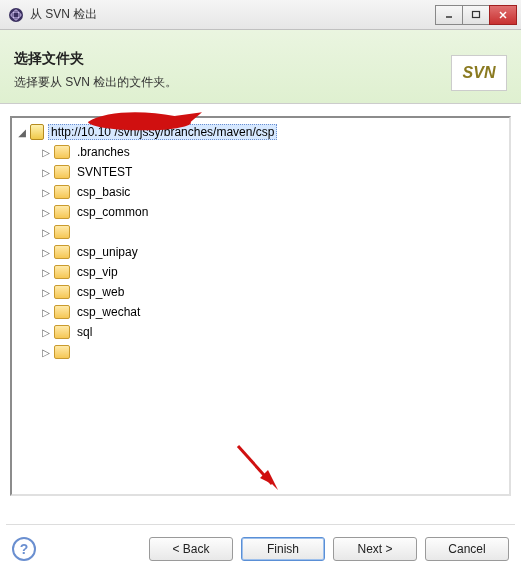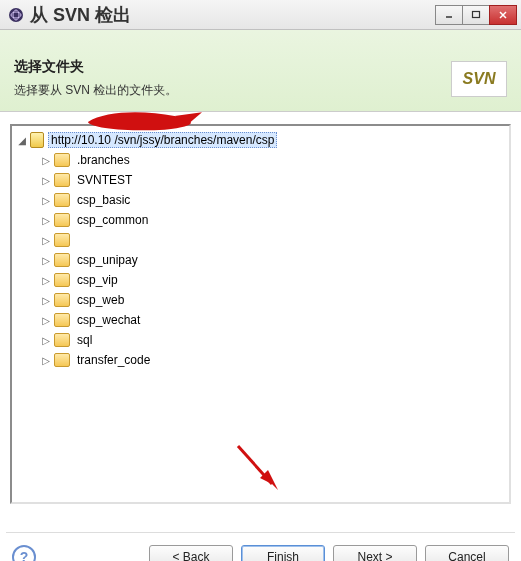--- a/index.html
+++ b/index.html
@@ -1,27 +1,27 @@
 <!DOCTYPE html>
 <html><head>
 <meta charset="utf-8">
 <style>
 * { box-sizing: border-box; margin: 0; padding: 0; }
 body { font-family: "Microsoft YaHei", "Segoe UI", Tahoma, sans-serif; font-size: 12px; background: #fff; width: 521px; height: 561px; overflow: hidden; }
 
 .titlebar { height: 30px; background: linear-gradient(#f5f5f5, #e6e6e6); border-bottom: 1px solid #c0c0c0; display: flex; align-items: center; padding: 0 0 0 8px; }
 .titlebar .eclipse-icon { width: 16px; height: 16px; margin-right: 6px; }
-.titlebar .title { flex: 1; color: #333; font-size: 18px; font-weight: bold; }
+.titlebar .title { flex: 1; color: #333; font-size: 12px; }
 .winbtns { display: flex; height: 20px; margin-right: 4px; }
 .winbtn { width: 28px; height: 20px; border: 1px solid #888; background: linear-gradient(#f7f7f7,#e2e2e2); margin-left: -1px; display: flex; align-items: center; justify-content: center; font-size: 11px; }
 .winbtn.min { border-radius: 0; }
 .winbtn.close { background: linear-gradient(#e07070,#c83030); color: #fff; border-color: #a02020; }
 .winbtn svg { display: block; }
 
-.header { background: linear-gradient(#eaf5e0, #dff0d0); padding: 28px 14px 12px 14px; display: flex; align-items: center; border-bottom: 1px solid #ccc; position: relative; }
+.header { background: linear-gradient(#eaf5e0, #dff0d0); padding: 20px 14px 12px 14px; display: flex; align-items: flex-end; border-bottom: 1px solid #ccc; position: relative; }
 .header .text h2 { font-size: 14px; font-weight: bold; color: #222; margin-bottom: 6px; }
 .header .text p { font-size: 12px; color: #333; }
 .header .svn-box { margin-left: auto; width: 56px; height: 36px; background: #fff; border: 1px solid #ccc; display: flex; align-items: center; justify-content: center; }
 .header .svn-box span { font-weight: bold; font-size: 16px; color: #8a7a20; font-style: italic; }
 
 .content { padding: 12px 10px 4px 10px; position: relative; height: 420px; }
 .tree-box { border: 2px inset #e0e0e0; background: #fff; height: 380px; overflow: auto; padding: 4px 4px; }
 .tree-row { display: flex; align-items: center; height: 20px; white-space: nowrap; }
 .tree-row .arrow { width: 12px; display: inline-flex; justify-content: center; color: #666; font-size: 10px; cursor: pointer; }
 .tree-row .folder { width: 16px; height: 14px; background: linear-gradient(#ffe9a8,#f5c755); border: 1px solid #c99a2e; border-radius: 2px; margin: 0 4px 0 2px; position: relative; }
@@ -138,21 +138,20 @@
           <span class="label">csp_wechat</span>
         </div>
         <div class="tree-row child">
           <span class="arrow">▷</span>
           <span class="folder"></span>
           <span class="label">sql</span>
         </div>
         <div class="tree-row child">
           <span class="arrow">▷</span>
           <span class="folder"></span>
-          <span class="label">transfer_code</span>
         </div>
       </div>
   </div>
 </div>
 
 <div class="redact">
   <svg viewBox="0 0 120 24">
       <path d="M2 14 C 20 2, 60 2, 90 8 C 110 12, 118 18, 80 22 C 40 24, 4 20, 2 14 Z" fill="#d01010"></path>
       <path d="M90 8 L118 4 L104 16 Z" fill="#d01010"></path>
     </svg>

